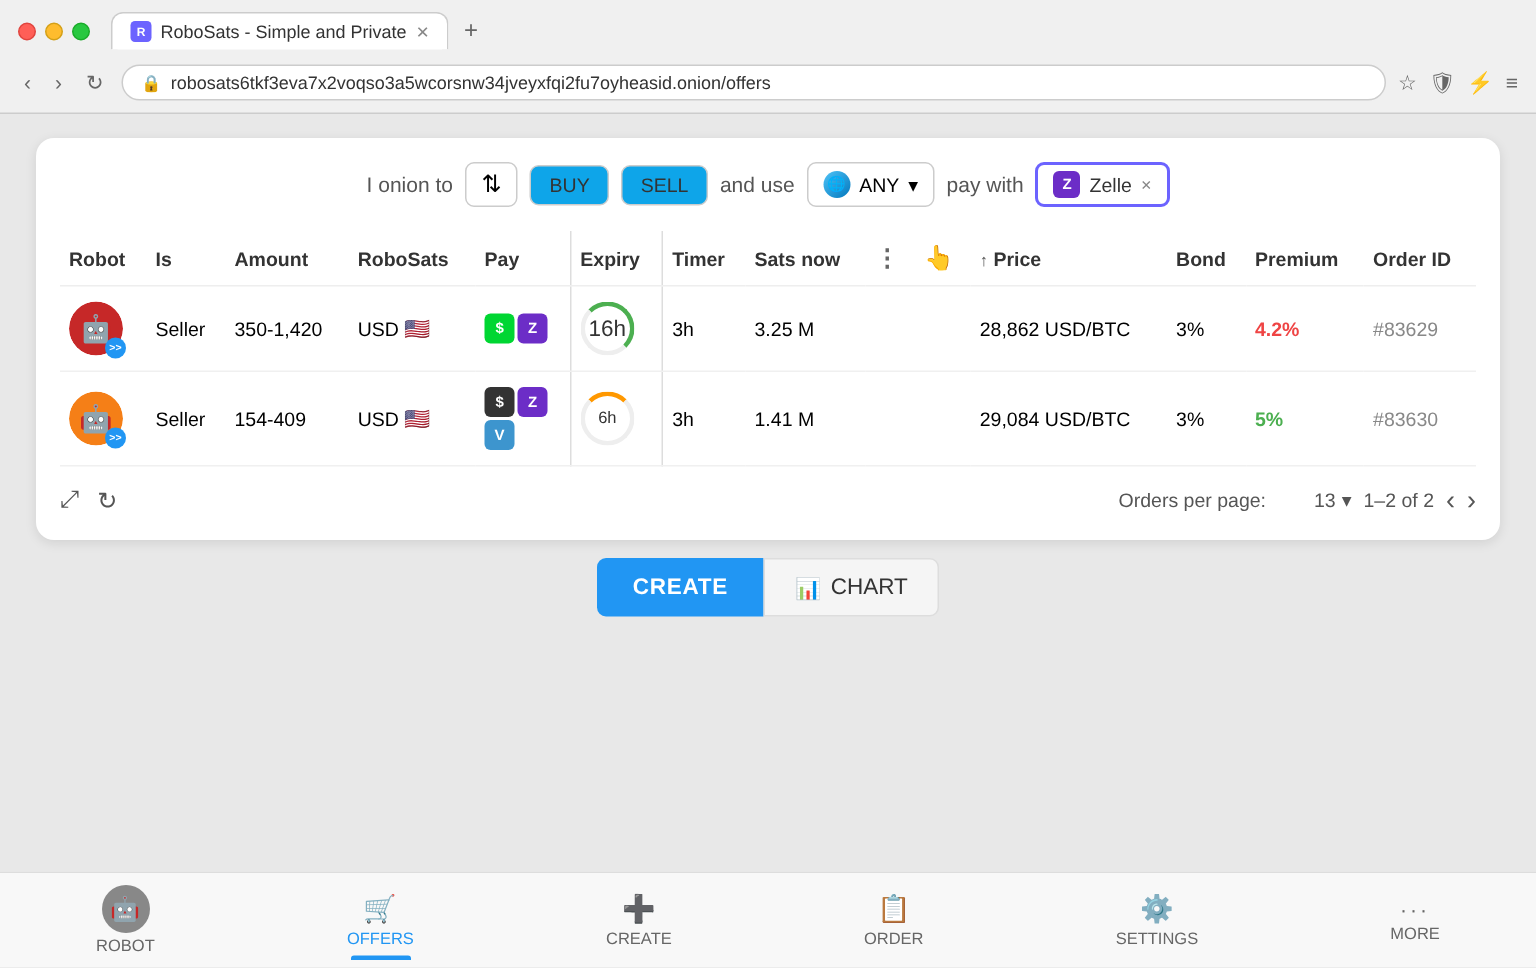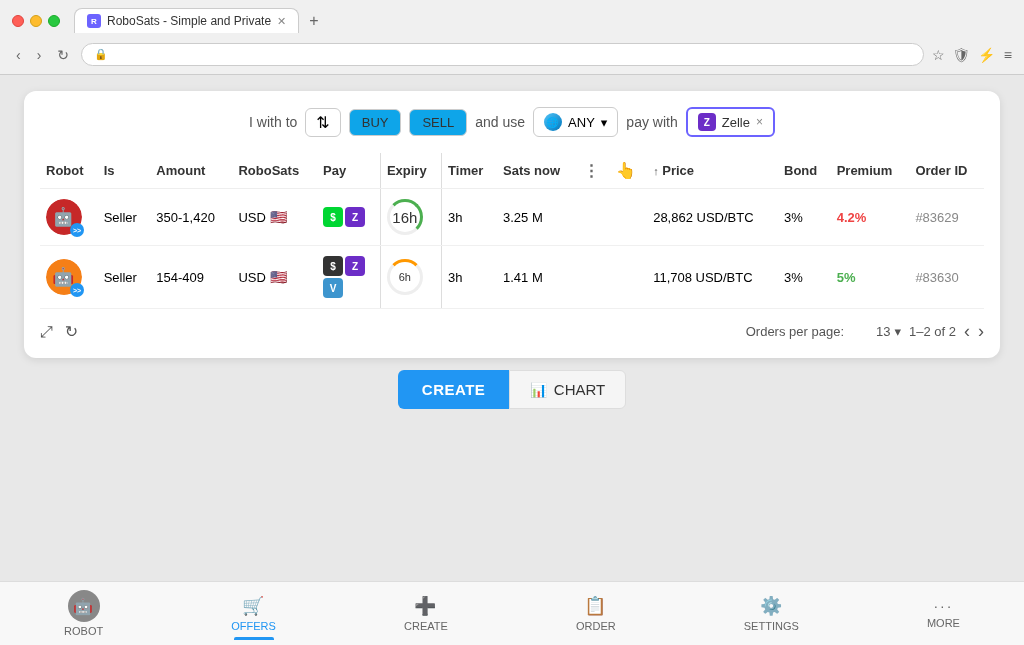--- a/index.html
+++ b/index.html
@@ -468,35 +468,36 @@
       </div>
       <button class="tab-new">+</button>
     </div>
   </div>
   <div class="address-bar">
     <button class="nav-btn">‹</button>
     <button class="nav-btn">›</button>
     <button class="nav-btn">↻</button>
     <div class="address-input">
       <span class="lock-icon">🔒</span>
+      <span class="address-text">robosats6tkf3eva7x2voqso3a5wcorsnw34jveyxfqi2fu7oyheasid.onion/offers</span>
     </div>
     <div class="address-actions">
       <span>☆</span>
       <span>🛡</span>
       <span>⚡</span>
       <span>≡</span>
     </div>
   </div>
 </div>
 
 <div class="main-content">
   <div class="card">
 
     <div class="filter-bar">
-      <span class="filter-label">I with to</span>
+      <span class="filter-label">I onion to</span>
       <button class="filter-toggle-btn">⇅</button>
       <button class="filter-btn">BUY</button>
       <button class="filter-btn">SELL</button>
       <span class="filter-label">and use</span>
       <div class="filter-currency">
         <div class="globe-icon">🌐</div>
         <span>ANY</span>
         <span>▾</span>
       </div>
       <span class="filter-label">pay with</span>
@@ -606,21 +607,21 @@
           </td>
           <td class="col-divider"></td>
           <td>
             <div class="expiry-ring-2">6h</div>
           </td>
           <td class="col-divider"></td>
           <td>3h</td>
           <td>1.41 M</td>
           <td></td>
           <td></td>
-          <td>11,708 USD/BTC</td>
+          <td>29,084 USD/BTC</td>
           <td>3%</td>
           <td class="premium-positive2">5%</td>
           <td class="order-id">#83630</td>
         </tr>
       </tbody>
     </table>
 
     <div class="pagination-row">
       <div class="pagination-left">
         <button class="icon-btn">⤢</button>

